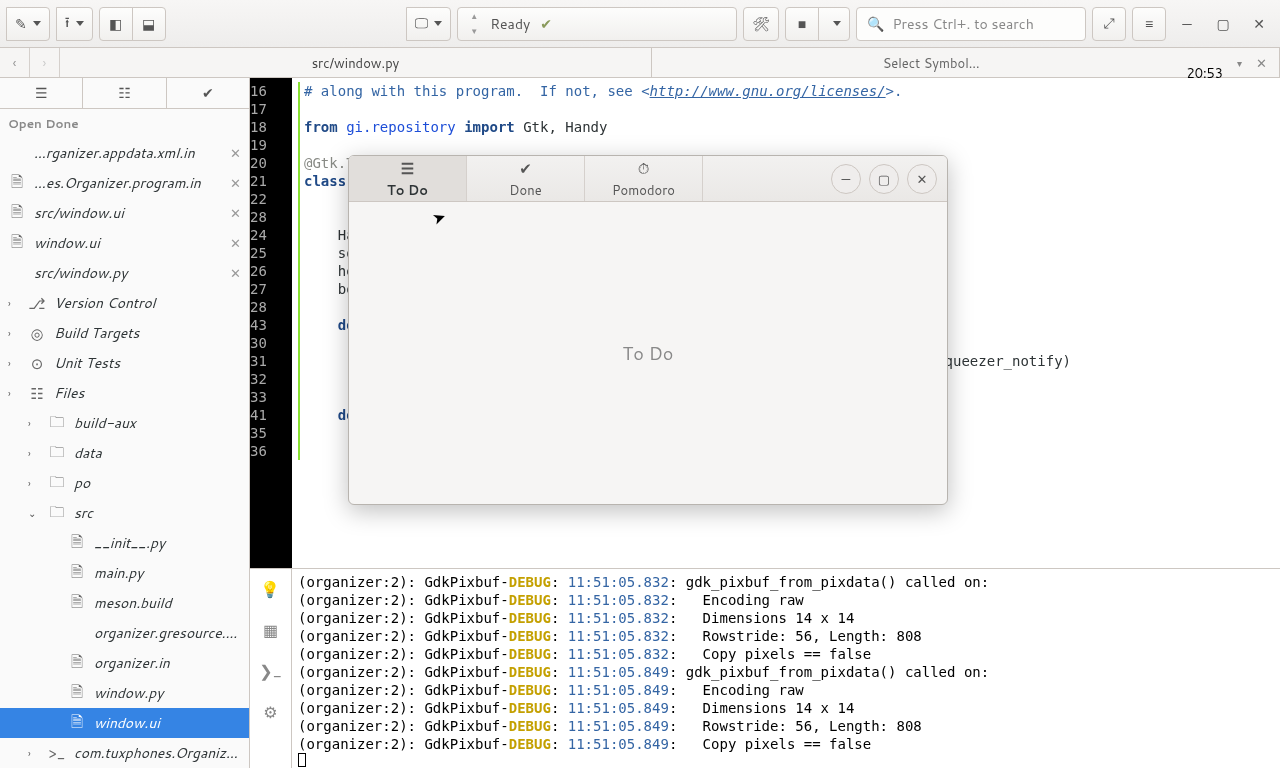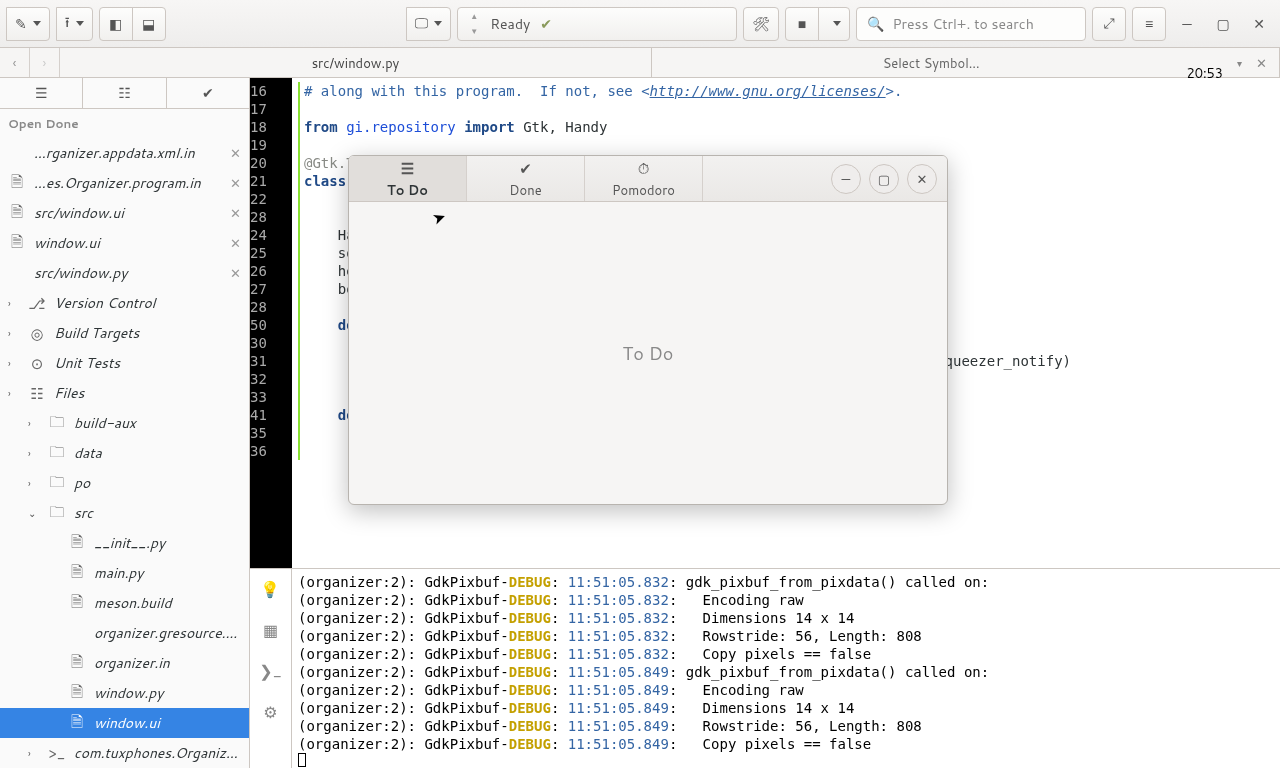--- a/index.html
+++ b/index.html
@@ -297,21 +297,21 @@
           <div class="gutterline">19</div>
           <div class="gutterline">20</div>
           <div class="gutterline">21</div>
           <div class="gutterline">22</div>
           <div class="gutterline">28</div>
           <div class="gutterline">24</div>
           <div class="gutterline">25</div>
           <div class="gutterline">26</div>
           <div class="gutterline">27</div>
           <div class="gutterline">28</div>
-          <div class="gutterline">50</div>
+          <div class="gutterline">43</div>
           <div class="gutterline">30</div>
           <div class="gutterline">31</div>
           <div class="gutterline">32</div>
           <div class="gutterline">33</div>
           <div class="gutterline">41</div>
           <div class="gutterline">35</div>
           <div class="gutterline">36</div>
         </div>
       <div class="code" id="code"><div class="line"><span class="k-comment"># along with this program.  If not, see &lt;</span><span class="k-url">http://www.gnu.org/licenses/</span><span class="k-comment">&gt;.</span></div><div class="line">&nbsp;</div><div class="line"><span class="k-key">from</span> <span class="k-known">gi.repository</span> <span class="k-key">import</span> Gtk, Handy</div><div class="line">&nbsp;</div><div class="line"><span class="k-dec">@Gtk.T</span></div><div class="line"><span class="k-key">class</span> </div><div class="line">&nbsp;</div><div class="line">    </div><div class="line">    Ha</div><div class="line">    sq</div><div class="line">    he</div><div class="line">    bo</div><div class="line">&nbsp;</div><div class="line">    <span class="k-key">de</span></div><div class="line">&nbsp;</div><div class="line">                                                                           squeezer_notify)</div><div class="line">&nbsp;</div><div class="line">&nbsp;</div><div class="line">    <span class="k-key">de</span></div><div class="line">&nbsp;</div><div class="line">&nbsp;</div></div>
     </div>

